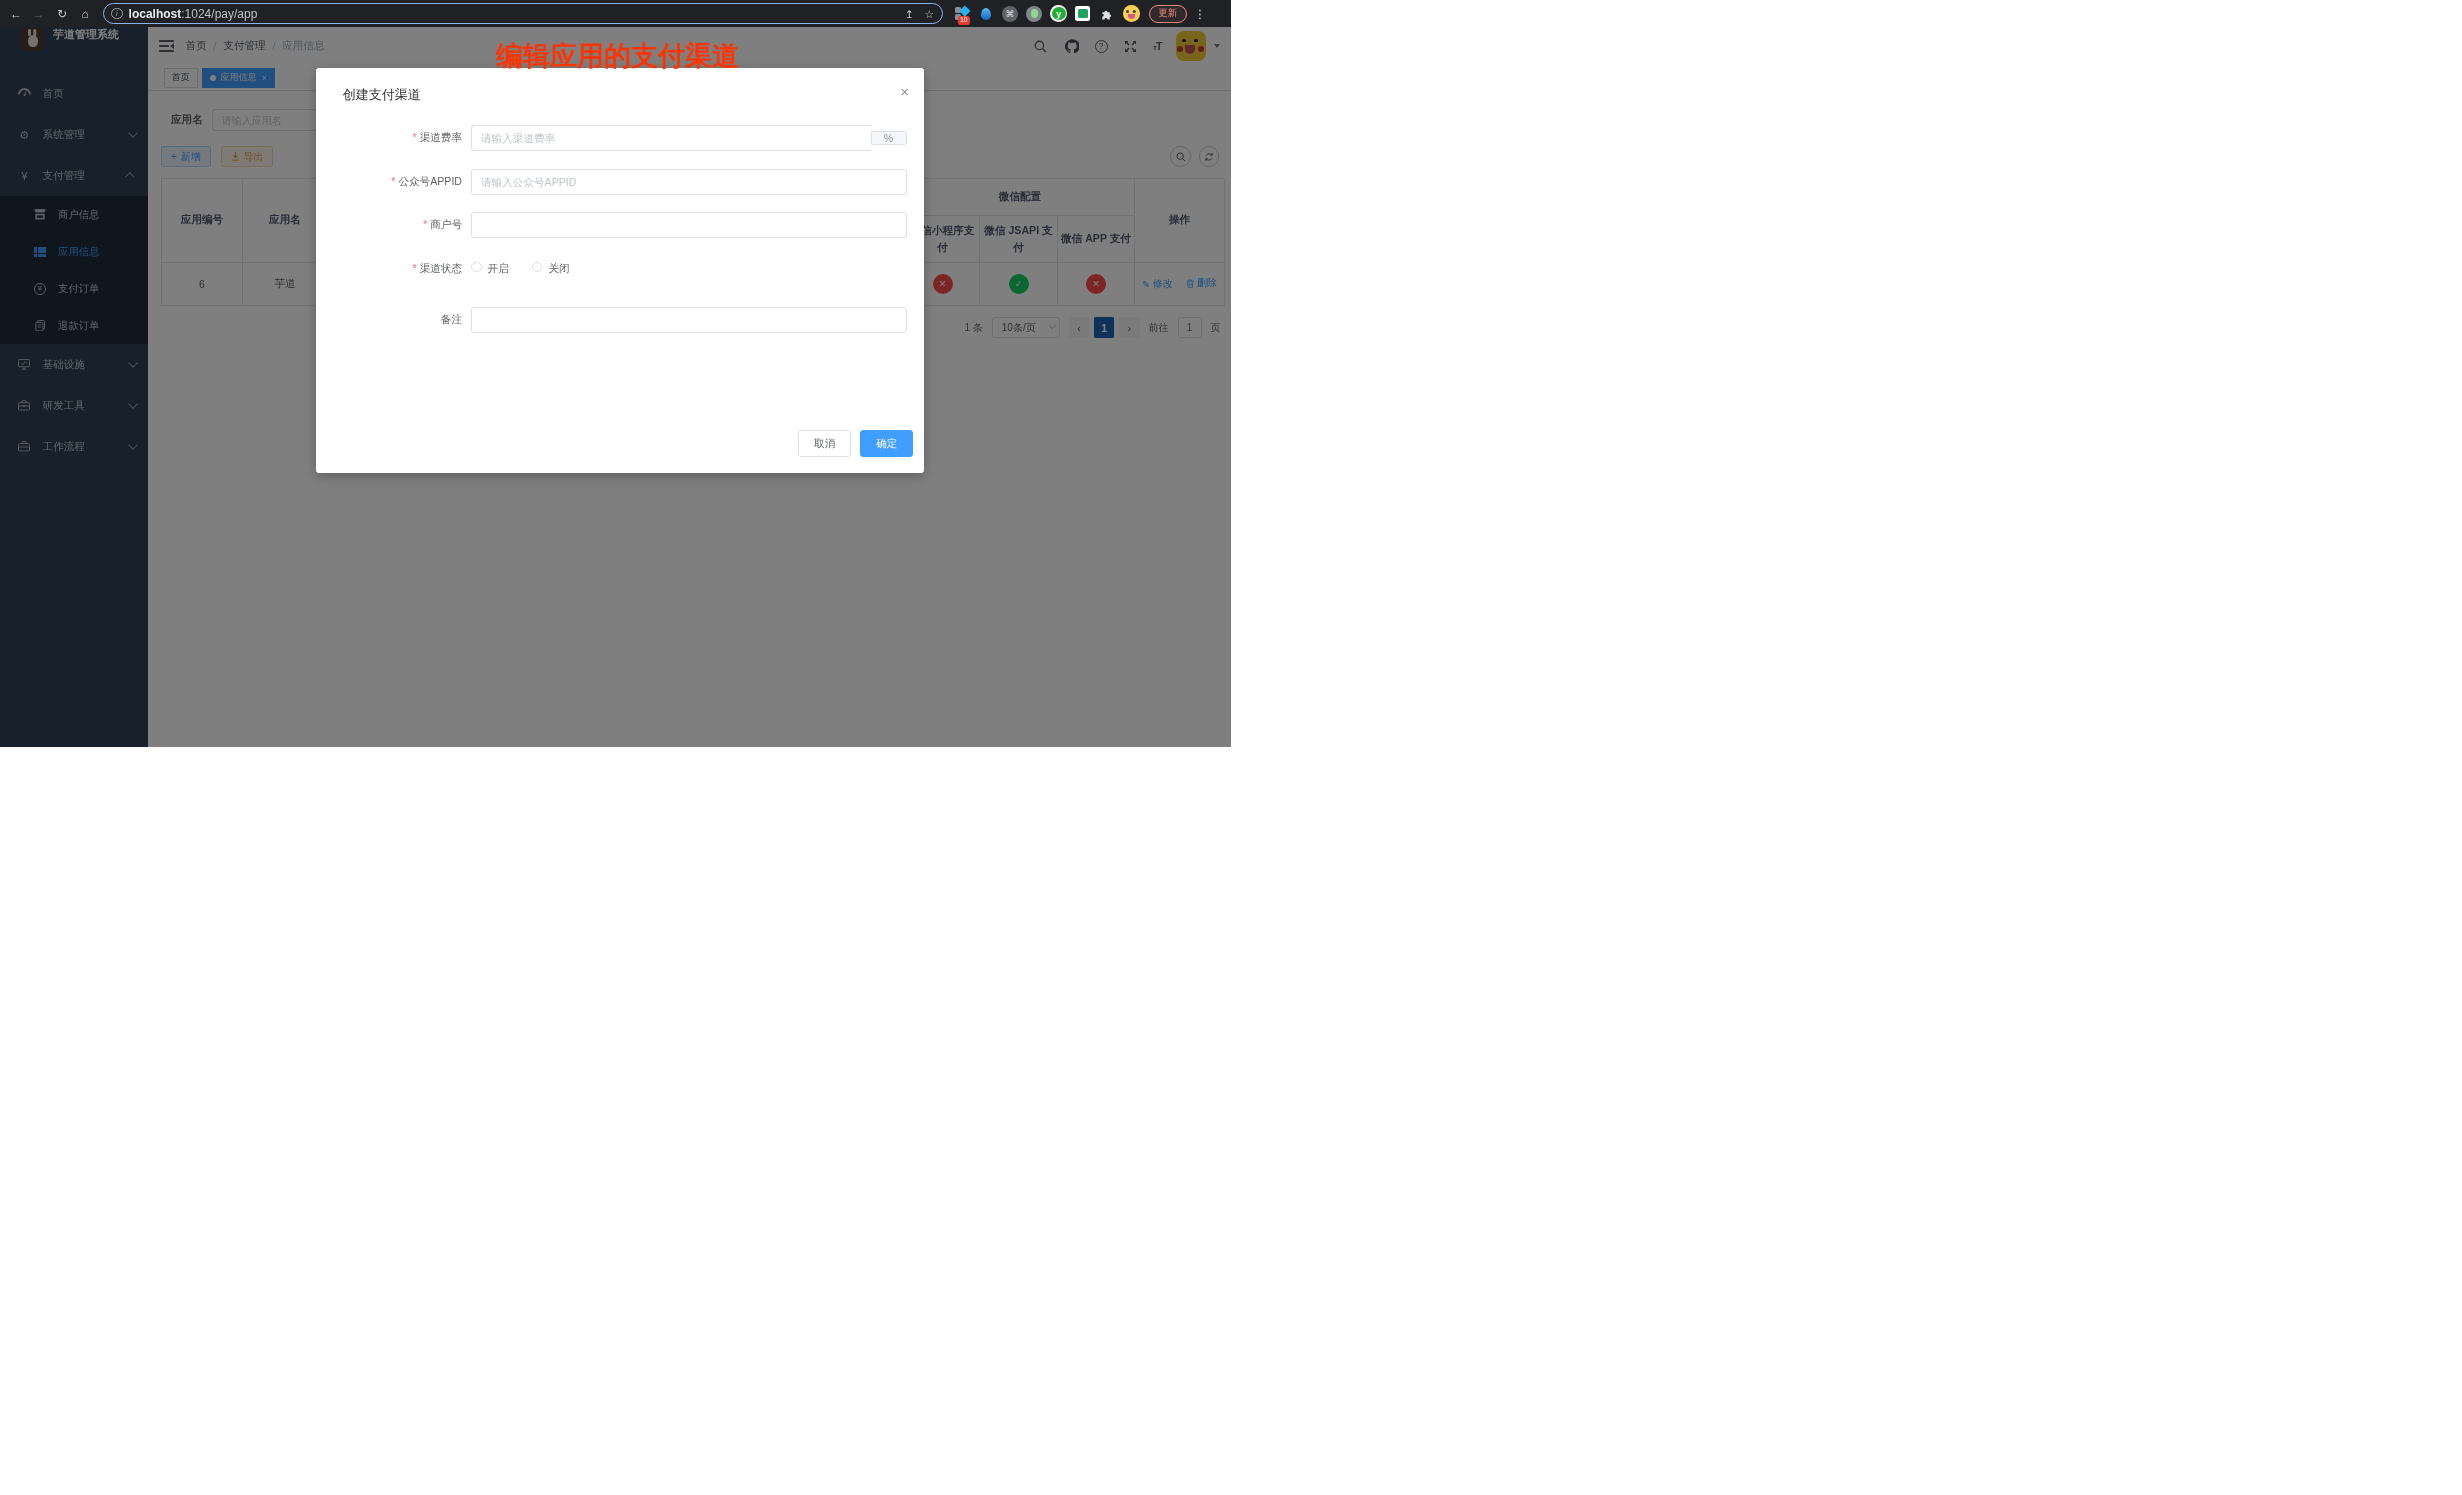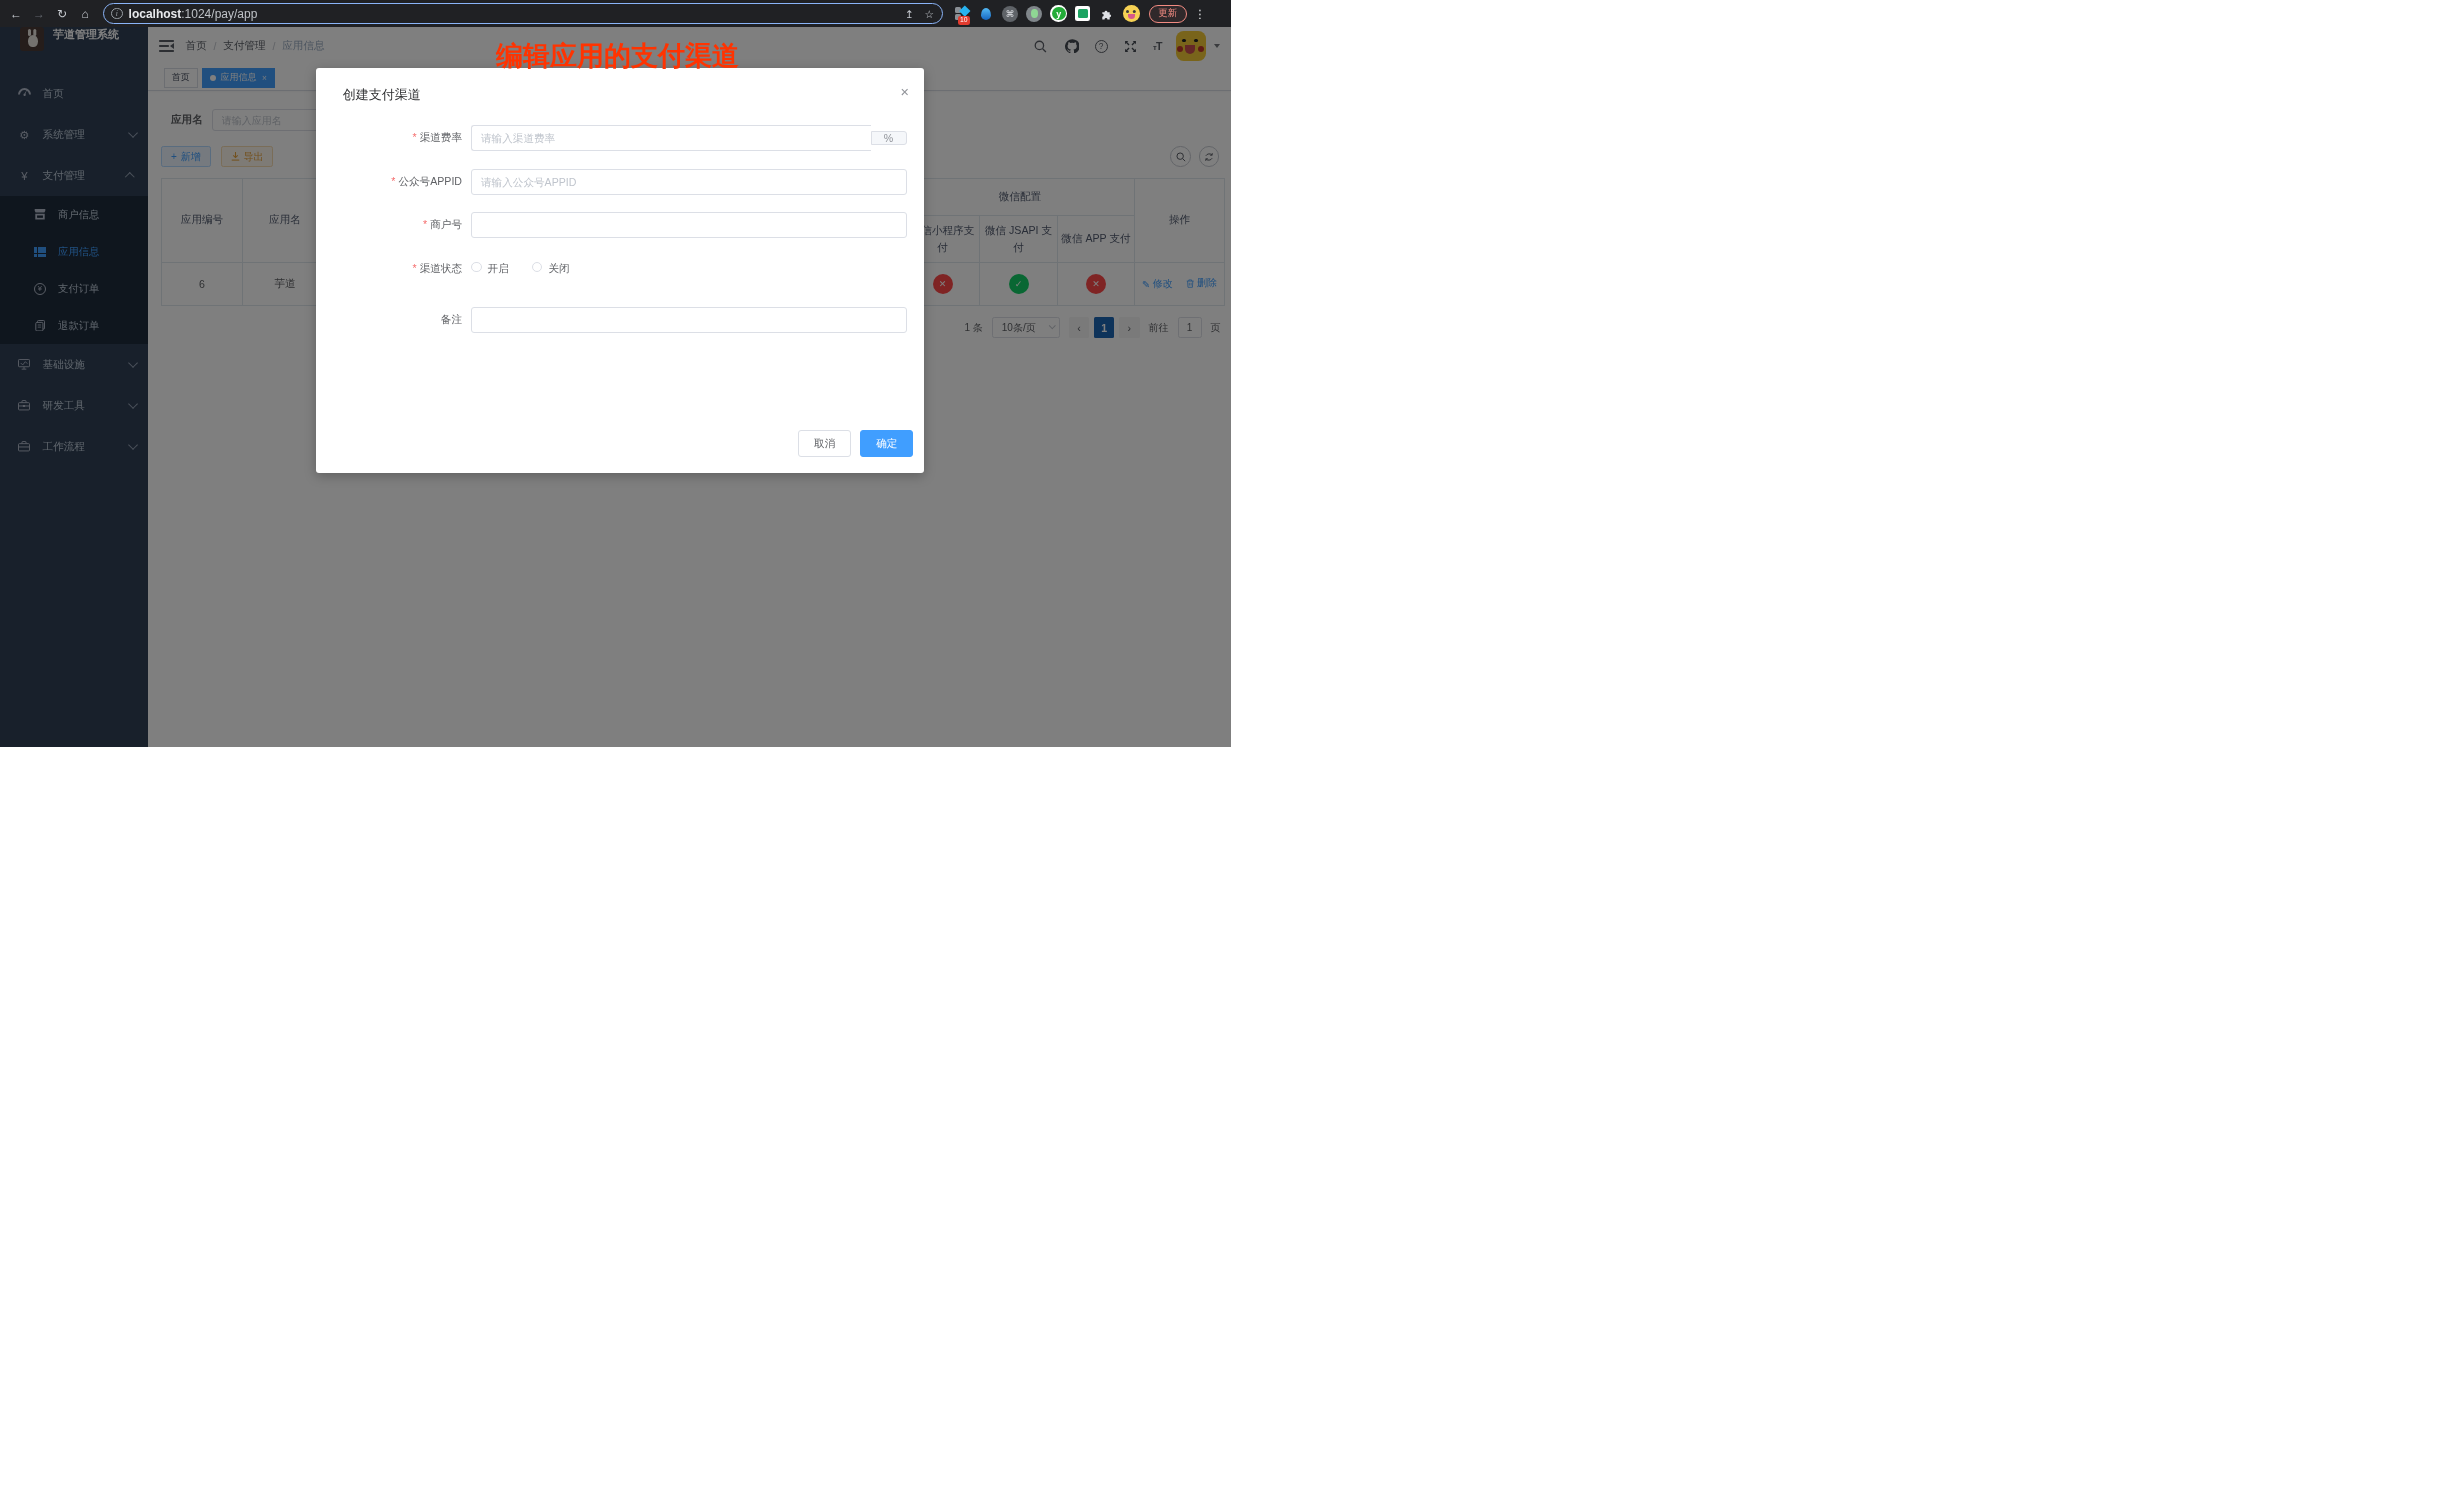--- a/index.html
+++ b/index.html
@@ -113,21 +113,21 @@
   .q-input::placeholder { color:#bfc4cc; }
   .btn-row { display:flex; align-items:center; margin:0 3px 10.6px 0; }
   .btn { height:21px; display:inline-flex; align-items:center; gap:3.8px; padding:0 9px; border-radius:2.3px; font-size:10px; cursor:pointer; }
   .btn.primary-plain { background:#ecf5ff; border:0.8px solid #b3d8ff; color:#409eff; }
   .btn.warn-plain { background:#fdf6ec; border:0.8px solid #f5dab1; color:#e6a23c; margin-left:10px; }
   .tool-circles { margin-left:auto; display:flex; gap:7.6px; }
   .circle-btn { width:20.5px; height:20.5px; border-radius:50%; border:0.8px solid #c6cad1; background:#fff;
                 display:flex; align-items:center; justify-content:center; color:#5a5e66; }
 
   table.grid { border-collapse:collapse; table-layout:fixed; width:1062px; font-size:10.6px; }
-  table.grid th, table.grid td { border:0.8px solid #dfe6ec; text-align:center; color:#515a6e; font-weight:400; }
+  table.grid th, table.grid td { border:0.8px solid #dfe6ec; text-align:center; color:#515a6e; font-weight:700; }
   table.grid thead tr.r1 th { height:37px; }
   table.grid thead tr.r2 th { height:47px; line-height:1.6; }
   table.grid td { height:43px; color:#606266; font-weight:400; }
   .status-circ { width:20px; height:20px; border-radius:50%; display:inline-flex; align-items:center; justify-content:center;
                  color:#fff; font-size:9px; }
   .status-circ.ok { background:#13ce66; }
   .status-circ.no { background:#ff4949; }
   .op-link { color:#409eff; font-size:10px; display:inline-flex; align-items:center; gap:2.3px; }
   .op-link + .op-link { margin-left:10.6px;justify-content:center; }
 

